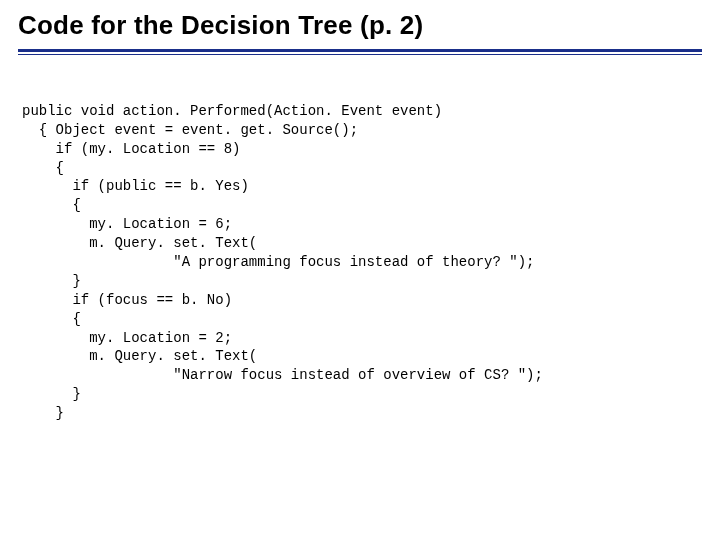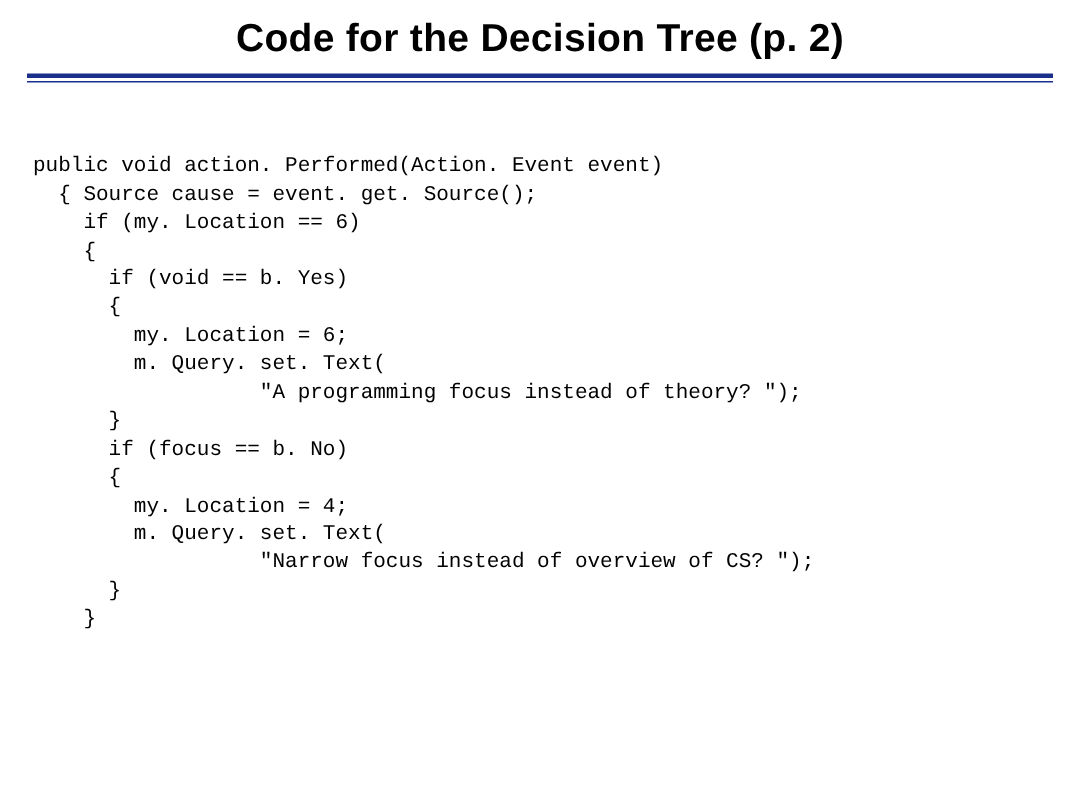--- a/index.html
+++ b/index.html
@@ -17,21 +17,20 @@
     height: 540px;
     padding: 10px 18px 0 18px;
     position: relative;
   }
   .title {
     font-size: 26px;
     font-weight: bold;
     color: #000;
     padding: 0 0 6px 0;
     letter-spacing: 0.2px;
-    text-align: center;
   }
   .rule-wrap {
     width: 100%;
     margin-top: 2px;
   }
   .rule-thick {
     height: 3px;
     background: #1a2f8a;
     width: 100%;
   }
@@ -56,30 +55,30 @@
 
 <div class="slide">
   <div class="title">Code for the Decision Tree   (p. 2)</div>
   <div class="rule-wrap">
     <div class="rule-thick"></div>
     <div class="rule-thin"></div>
   </div>
 
   <div class="code">
 <span>public void action. Performed(Action. Event event)</span>
-<span>  { Source cause = event. get. Source();</span>
-<span>    if (my. Location == 6)</span>
+<span>  { Object event = event. get. Source();</span>
+<span>    if (my. Location == 8)</span>
 <span>    {</span>
-<span>      if (void == b. Yes)</span>
+<span>      if (public == b. Yes)</span>
 <span>      {</span>
 <span>        my. Location = 6;</span>
 <span>        m. Query. set. Text(</span>
 <span>                  "A programming focus instead of theory? ");</span>
 <span>      }</span>
 <span>      if (focus == b. No)</span>
 <span>      {</span>
-<span>        my. Location = 4;</span>
+<span>        my. Location = 2;</span>
 <span>        m. Query. set. Text(</span>
 <span>                  "Narrow focus instead of overview of CS? ");</span>
 <span>      }</span>
 <span>    }</span>
   </div>
 </div>
 
 </body></html>

